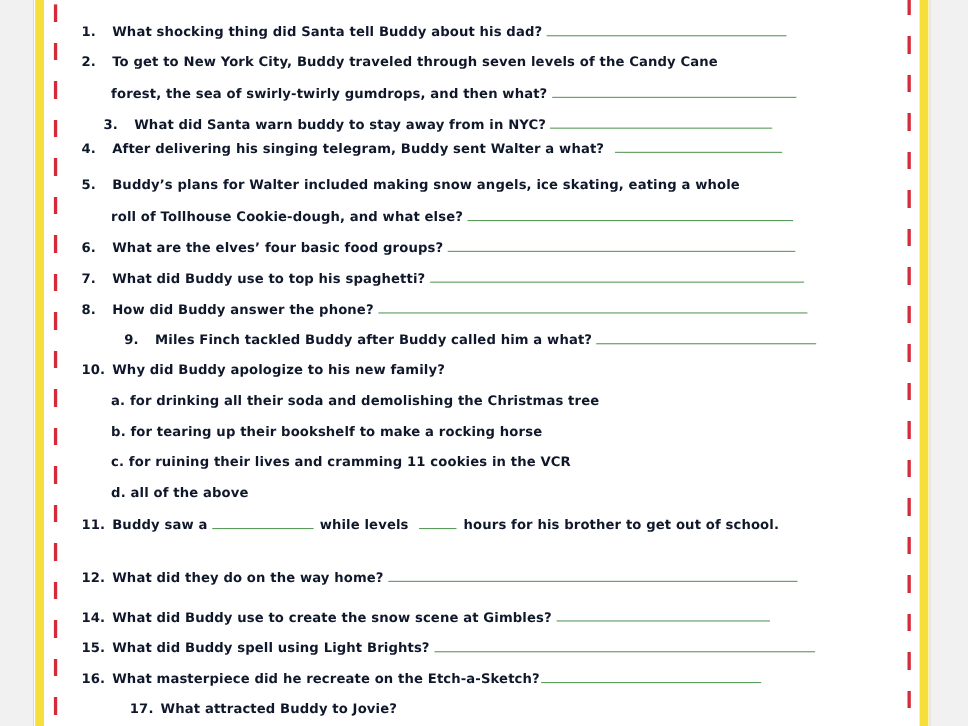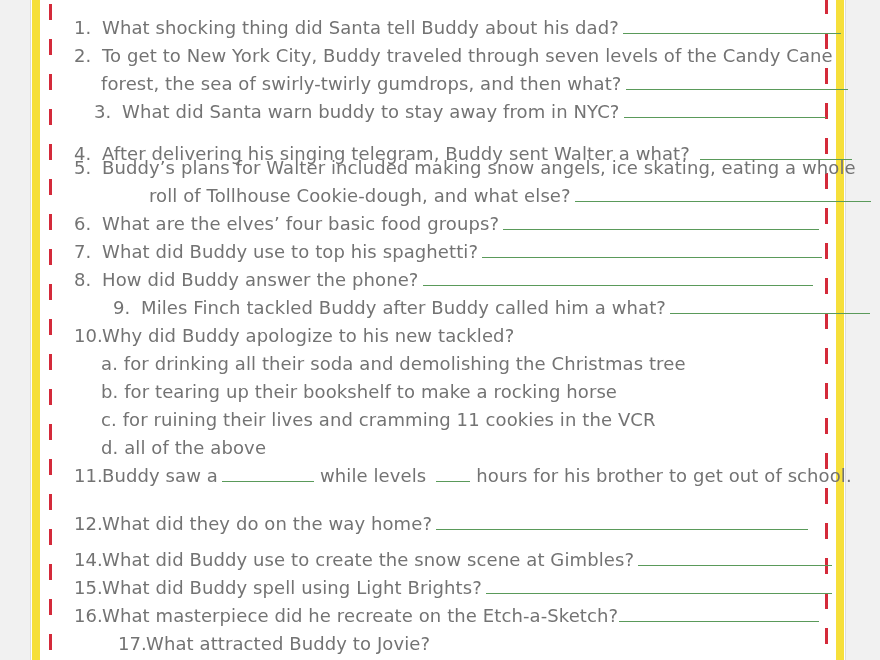--- a/index.html
+++ b/index.html
@@ -14,22 +14,22 @@
   .yellow-right { position:absolute; left:836px; top:0; width:8px; height:660px; background:#f6df3a; }
   .dash-left, .dash-right {
     position:absolute; top:0; width:3px; height:660px;
     background: repeating-linear-gradient(to bottom, #d42a3a 0px, #d42a3a 16px, transparent 16px, transparent 35px);
   }
   .dash-left { left:49px; top:4px; }
   .dash-right { left:825px; top:-2px; }
 
   .sheet { position:absolute; left:60px; top:0; width:760px; height:660px; }
   .q {
-    position:absolute; left:14px; font-size:18px; color:#737373; white-space:nowrap;
-    letter-spacing:0.1px; line-height:20px;
+    position:absolute; left:14px; font-size:12px; color:#0f172a; white-space:nowrap;
+    letter-spacing:0.1px; line-height:20px;font-weight:bold;
   }
   .num { display:inline-block; width:28px; }
   .blank { display:inline-block; border-bottom:1px solid #5a9a5a; height:14px; vertical-align:baseline; margin-left:4px; }
   .sub { left:41px; }
   .cont { left:41px; }
 </style>
 </head>
 <body>
 
 <div class="edge-left"></div>
@@ -49,49 +49,49 @@
     <span class="num">2.</span><span>To get to New York City, Buddy traveled through seven levels of the Candy Cane</span>
   </div>
   <div class="q cont" style="top:74px;">
     <span>forest, the sea of swirly-twirly gumdrops, and then what?</span><span class="blank" style="width:222px;"></span>
   </div>
 
   <div class="q" style="top:102px;margin-left:20px;">
     <span class="num">3.</span><span>What did Santa warn buddy to stay away from in NYC?</span><span class="blank" style="width:202px;"></span>
   </div>
 
-  <div class="q" style="top:144px;">
+  <div class="q" style="top:124px;">
     <span class="num">4.</span><span>After delivering his singing telegram, Buddy sent Walter a what?</span><span class="blank" style="width:152px; margin-left:10px;"></span>
   </div>
 
   <div class="q" style="top:158px;">
     <span class="num">5.</span><span>Buddy’s plans for Walter included making snow angels, ice skating, eating a whole</span>
   </div>
-  <div class="q cont" style="top:186px;margin-left:48px;">
+  <div class="q cont" style="top:186px;">
     <span>roll of Tollhouse Cookie-dough, and what else?</span><span class="blank" style="width:296px;"></span>
   </div>
 
   <div class="q" style="top:214px;">
     <span class="num">6.</span><span>What are the elves’ four basic food groups?</span><span class="blank" style="width:316px;"></span>
   </div>
 
   <div class="q" style="top:242px;">
     <span class="num">7.</span><span>What did Buddy use to top his spaghetti?</span><span class="blank" style="width:340px;"></span>
   </div>
 
   <div class="q" style="top:270px;">
     <span class="num">8.</span><span>How did Buddy answer the phone?</span><span class="blank" style="width:390px;"></span>
   </div>
 
   <div class="q" style="top:298px;margin-left:39px;">
     <span class="num">9.</span><span>Miles Finch tackled Buddy after Buddy called him a what?</span><span class="blank" style="width:200px;"></span>
   </div>
 
   <div class="q" style="top:326px;">
-    <span class="num">10.</span><span>Why did Buddy apologize to his new tackled?</span>
+    <span class="num">10.</span><span>Why did Buddy apologize to his new family?</span>
   </div>
   <div class="q sub" style="top:354px;">a. for drinking all their soda and demolishing the Christmas tree</div>
   <div class="q sub" style="top:382px;">b. for tearing up their bookshelf to make a rocking horse</div>
   <div class="q sub" style="top:410px;">c. for ruining their lives and cramming 11 cookies in the VCR</div>
   <div class="q sub" style="top:438px;">d. all of the above</div>
 
   <div class="q" style="top:466px;">
     <span class="num">11.</span><span>Buddy saw a</span><span class="blank" style="width:92px; margin-right:6px;"></span><span>while levels</span><span class="blank" style="width:34px; margin-left:10px; margin-right:6px;"></span><span>hours for his brother to get out of school.</span>
   </div>
 

